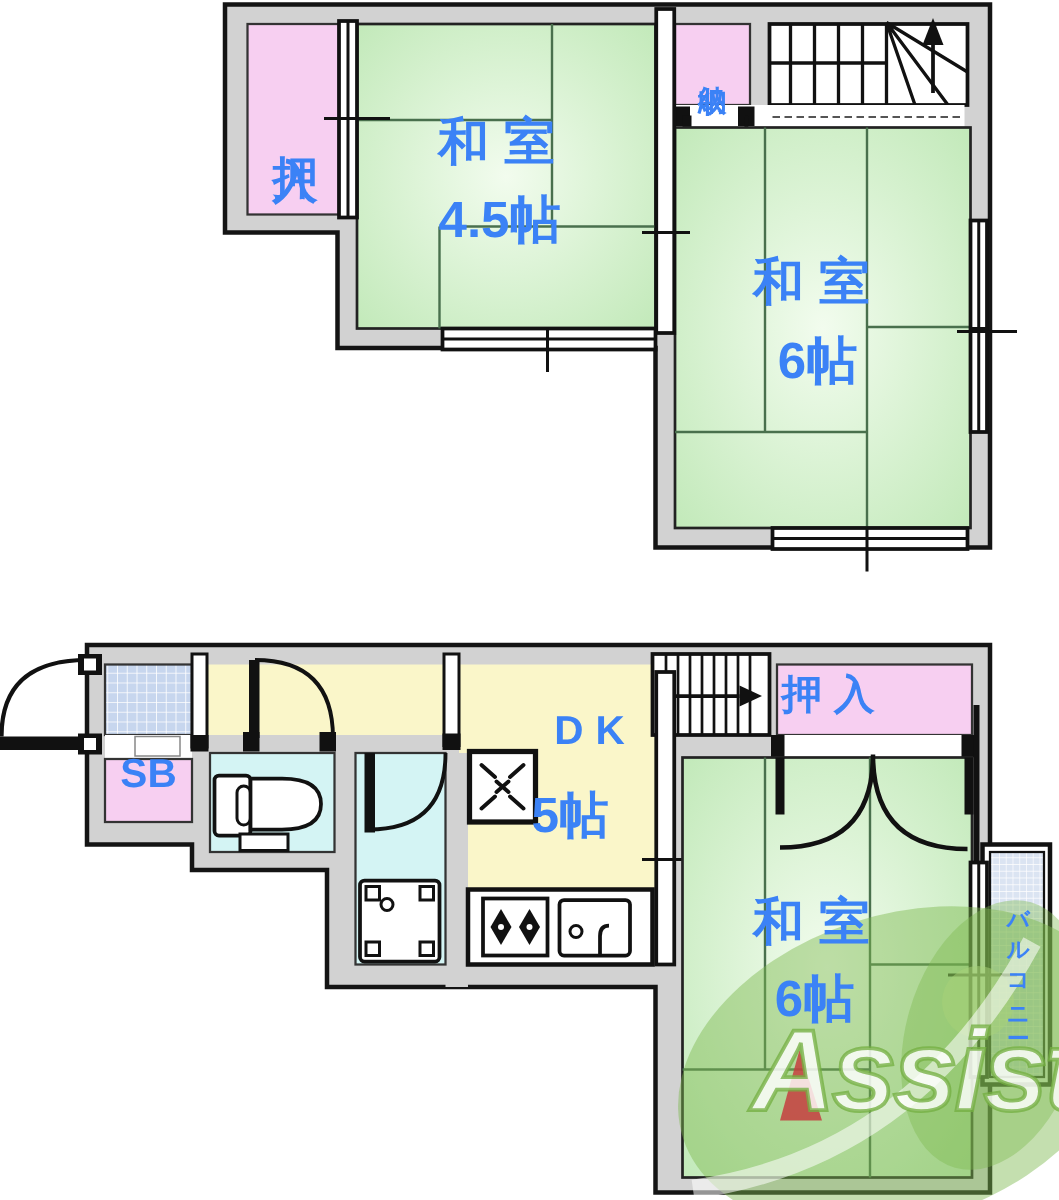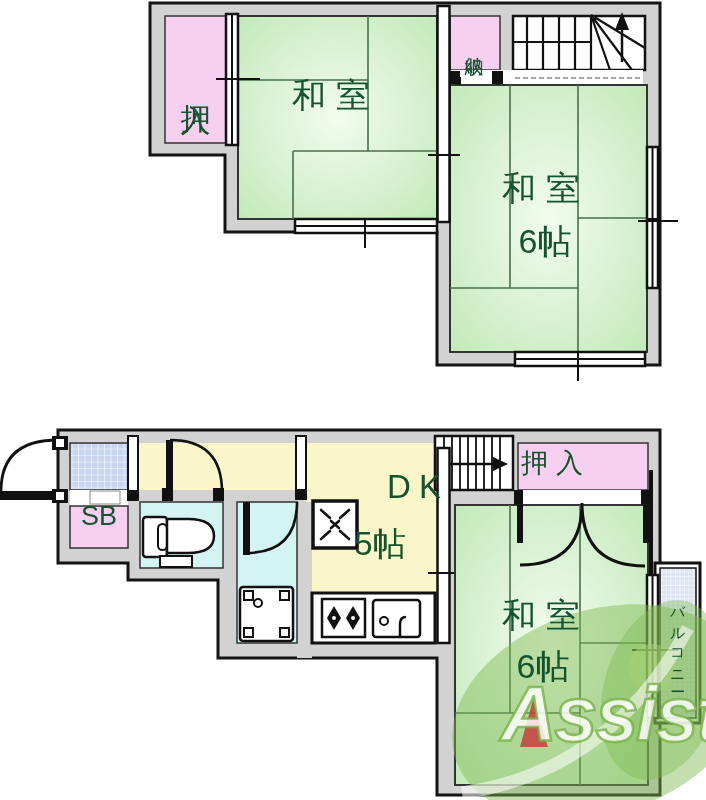--- a/index.html
+++ b/index.html
@@ -1,19 +1,19 @@
 <!DOCTYPE html>
 <html><head>
 <meta charset="utf-8">
 <style>
   html,body{margin:0;padding:0;background:#fff;}
   .canvas{position:relative;width:706px;height:800px;background:#fff;overflow:hidden;
           font-family:"Liberation Sans","DejaVu Sans",sans-serif;}
   .plan-svg{position:absolute;left:0;top:0;}
-  .lbl{position:absolute;transform:translate(-50%,-50%);color:#14532d;font-weight:400;
+  .lbl{position:absolute;transform:translate(-50%,-50%);color:#3b82f6;font-weight:700;
        white-space:nowrap;line-height:1.04;z-index:5;}
   .vlbl{writing-mode:vertical-rl;text-orientation:upright;}
   .wm-text{position:absolute;left:501px;top:670px;z-index:6;
            font-size:77px;font-weight:bold;font-style:italic;letter-spacing:-2px;
            color:rgba(255,255,255,0.82);-webkit-text-stroke:2.5px rgba(116,176,66,0.78);}
 </style>
 </head>
 <body>
 
 <div class="canvas">
@@ -195,24 +195,25 @@
     <ellipse cx="662" cy="690" rx="58" ry="92" fill="rgba(125,185,78,0.40)" transform="rotate(16 662 690)"></ellipse>
     <circle cx="652" cy="668" r="24" fill="rgba(168,210,120,0.5)"></circle>
     <path d="M462 793 Q610 772 688 628" stroke="rgba(255,255,255,0.55)" stroke-width="13" fill="none"></path>
     <polygon points="533,700 520,747 548,747" fill="rgba(198,62,62,0.85)"></polygon>
   </g>
 </svg>
 
   <div class="lbl vlbl" style="left:196px;top:80px;font-size:30px;">押入</div>
   <div class="lbl vlbl" style="left:474px;top:42px;font-size:19px;">収納</div>
   <div class="lbl" style="left:336px;top:96px;font-size:34px;letter-spacing:10px;">和室</div>
+  <div class="lbl" style="left:333px;top:148px;font-size:34px;">4.5帖</div>
   <div class="lbl" style="left:546px;top:189px;font-size:34px;letter-spacing:10px;">和室</div>
   <div class="lbl" style="left:545px;top:242px;font-size:34px;">6帖</div>
 
-  <div class="lbl" style="left:418px;top:487px;font-size:33px;letter-spacing:8px;">DK</div>
+  <div class="lbl" style="left:397px;top:487px;font-size:27px;letter-spacing:8px;">DK</div>
   <div class="lbl" style="left:380px;top:544px;font-size:33px;">5帖</div>
   <div class="lbl" style="left:556px;top:463px;font-size:27px;letter-spacing:8px;">押入</div>
   <div class="lbl" style="left:546px;top:616px;font-size:34px;letter-spacing:10px;">和室</div>
   <div class="lbl" style="left:543px;top:667px;font-size:34px;">6帖</div>
   <div class="lbl" style="left:99px;top:516px;font-size:27px;">SB</div>
   <div class="lbl vlbl" style="left:678px;top:642px;font-size:15px;letter-spacing:5px;">バルコニー</div>
 
   <div class="wm-text">Assist</div>
 </div>
 

